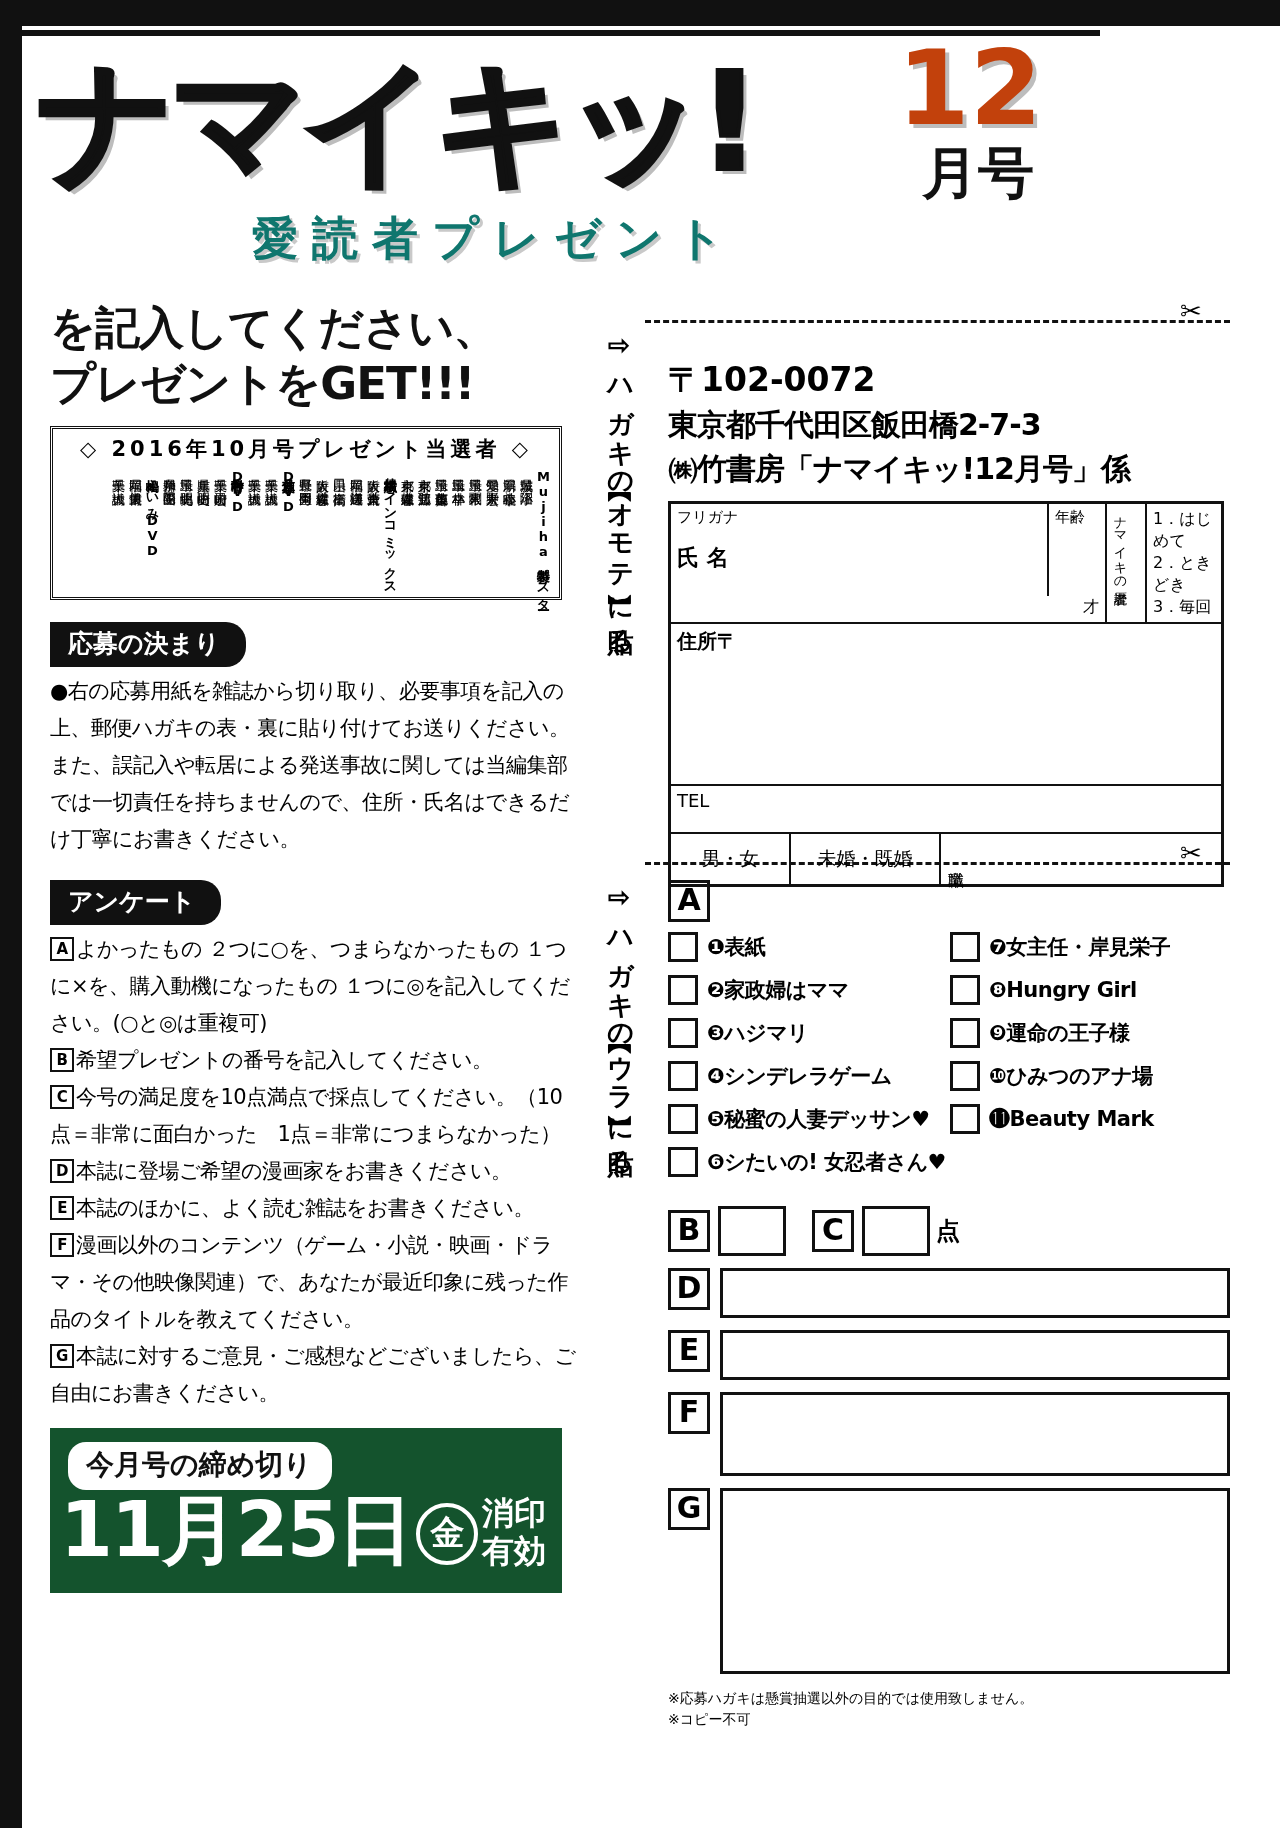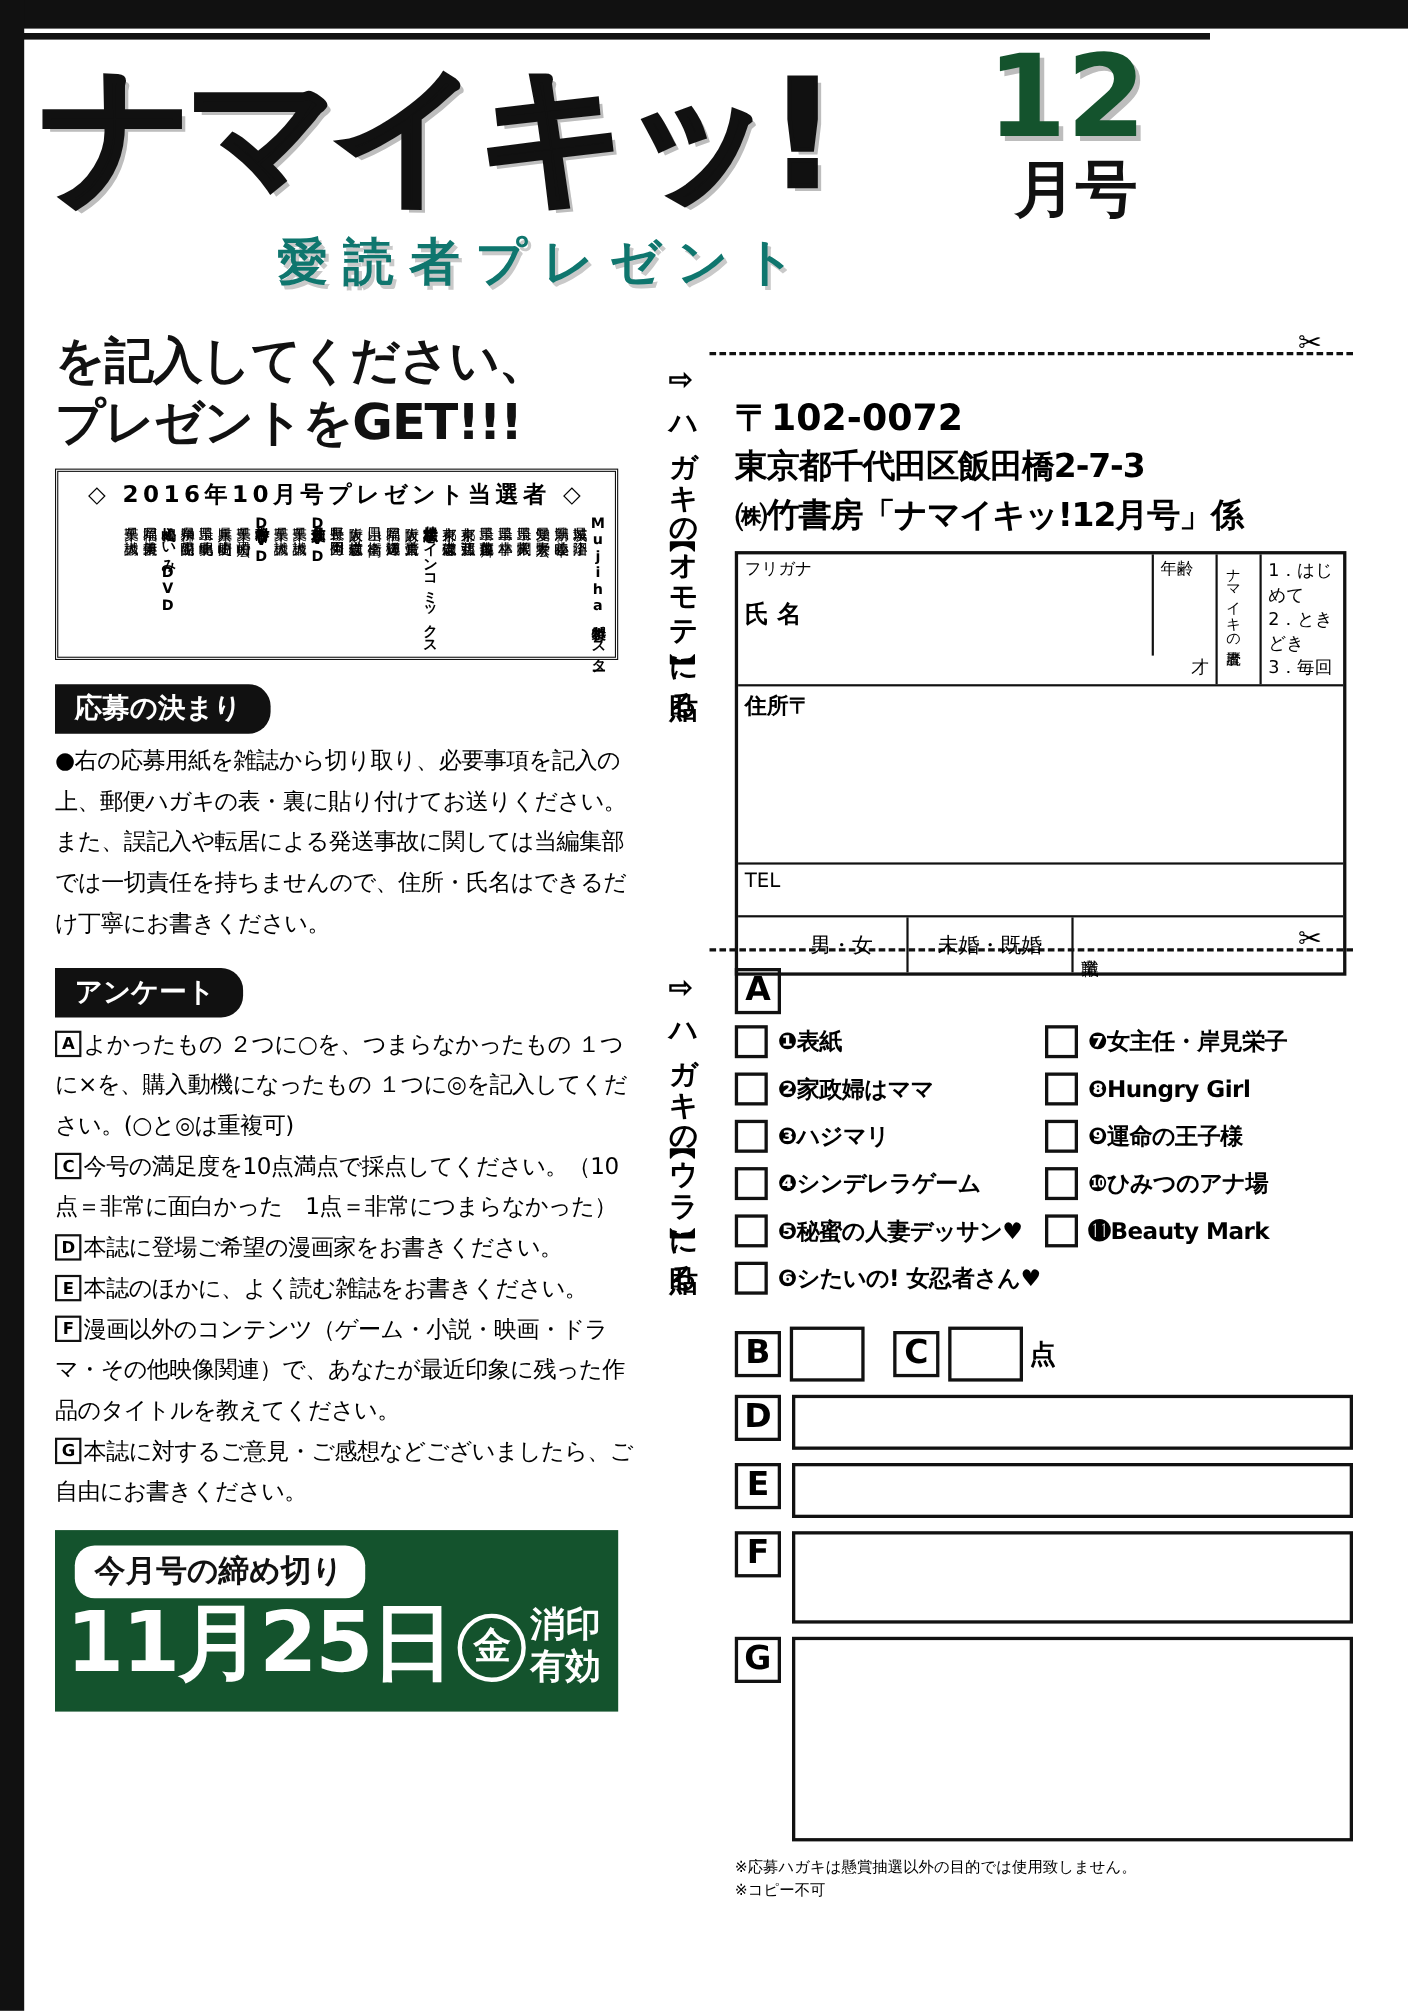--- a/index.html
+++ b/index.html
@@ -39,21 +39,21 @@
     letter-spacing:-6px;
     line-height:150px;
     color:#111;
     -webkit-text-stroke:4px #111;
     text-shadow:5px 5px 0 #bdbdbd;
     white-space:nowrap;
   }
   .logo-12{
     position:absolute;right:6px;top:-8px;
     font-family:"DejaVu Sans", sans-serif;
-    font-weight:bold;font-size:104px;line-height:96px;color:#14532d;
+    font-weight:bold;font-size:104px;line-height:96px;color:#c2410c;
     text-shadow:4px 4px 0 #bdbdbd;
   }
   .logo-gatsu{
     position:absolute;right:14px;top:96px;
     font-family:"DejaVu Sans", sans-serif;
     font-weight:bold;font-size:56px;line-height:58px;color:#111;
     text-align:center;
   }
   .logo-sub{
     position:absolute;left:214px;top:160px;
@@ -175,21 +175,21 @@
   .furi{font-size:15px;}
   .shimei{font-weight:bold;font-size:22px;margin-top:16px;}
   .age-cell{width:58px;position:relative;}
   .age-lab{font-size:15px;}
   .sai{position:absolute;bottom:4px;right:6px;font-size:16px;}
   .hist-cell{width:40px;}
   .hist-v{writing-mode:vertical-rl;text-orientation:upright;font-size:13px;line-height:15px;}
   .opt-cell{width:auto;flex:1;font-size:16px;line-height:22px;}
   .addr-cell{height:160px;width:100%;font-weight:bold;font-size:20px;}
   .tel-cell{height:46px;width:100%;font-size:18px;}
-  .b3{display:flex;padding-left:35px;}
+  .b3{display:flex;}
   .b3 .cell{height:50px;display:flex;align-items:center;font-size:19px;}
   .b3 .c1{width:120px;justify-content:center;}
   .b3 .c2{width:150px;justify-content:center;}
   .b3 .c3{flex:1;}
   .job-v{writing-mode:vertical-rl;text-orientation:upright;font-size:16px;line-height:18px;}
 
   
   .card-back{position:absolute;left:668px;top:880px;width:562px;}
   .boxlabel{
     display:inline-block;border:3px solid #111;font-weight:bold;
@@ -268,20 +268,23 @@
 
     <div class="sec-label">応募の決まり</div>
     <div class="body-text">●右の応募用紙を雑誌から切り取り、必要事項を記入の上、郵便ハガキの表・裏に貼り付けてお送りください。また、誤記入や転居による発送事故に関しては当編集部では一切責任を持ちませんので、住所・氏名はできるだけ丁寧にお書きください。</div>
 
     <div class="sec-label">アンケート</div>
 
     <div class="body-text">
       <span class="sq">A</span><span>よかったもの ２つに○を、つまらなかったもの １つに×を、購入動機になったもの １つに◎を記入してください。(○と◎は重複可)</span>
     </div>
     <div class="body-text">
+      <span class="sq">B</span><span>希望プレゼントの番号を記入してください。</span>
+    </div>
+    <div class="body-text">
       <span class="sq">C</span><span>今号の満足度を10点満点で採点してください。（10点＝非常に面白かった　1点＝非常につまらなかった）</span>
     </div>
     <div class="body-text">
       <span class="sq">D</span><span>本誌に登場ご希望の漫画家をお書きください。</span>
     </div>
     <div class="body-text">
       <span class="sq">E</span><span>本誌のほかに、よく読む雑誌をお書きください。</span>
     </div>
     <div class="body-text">
       <span class="sq">F</span><span>漫画以外のコンテンツ（ゲーム・小説・映画・ドラマ・その他映像関連）で、あなたが最近印象に残った作品のタイトルを教えてください。</span>

